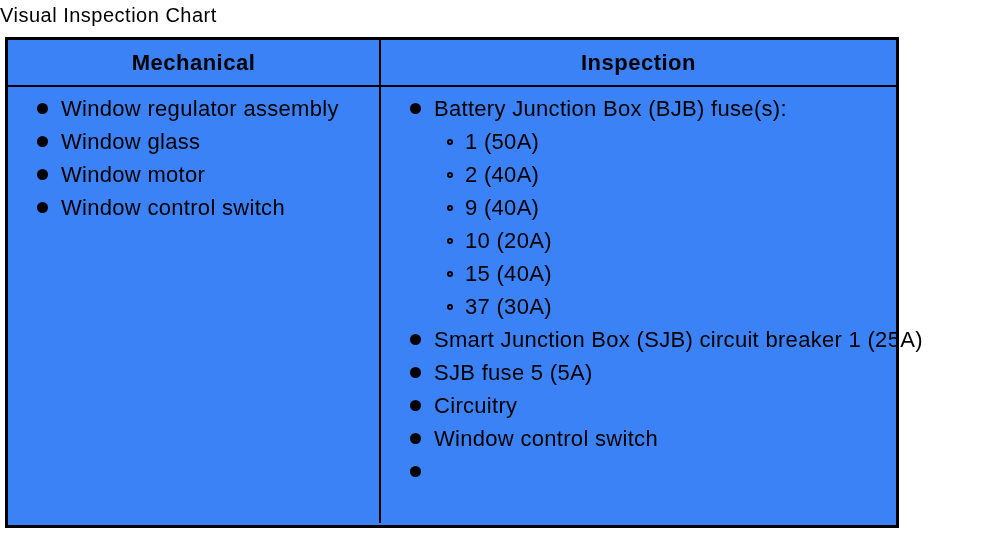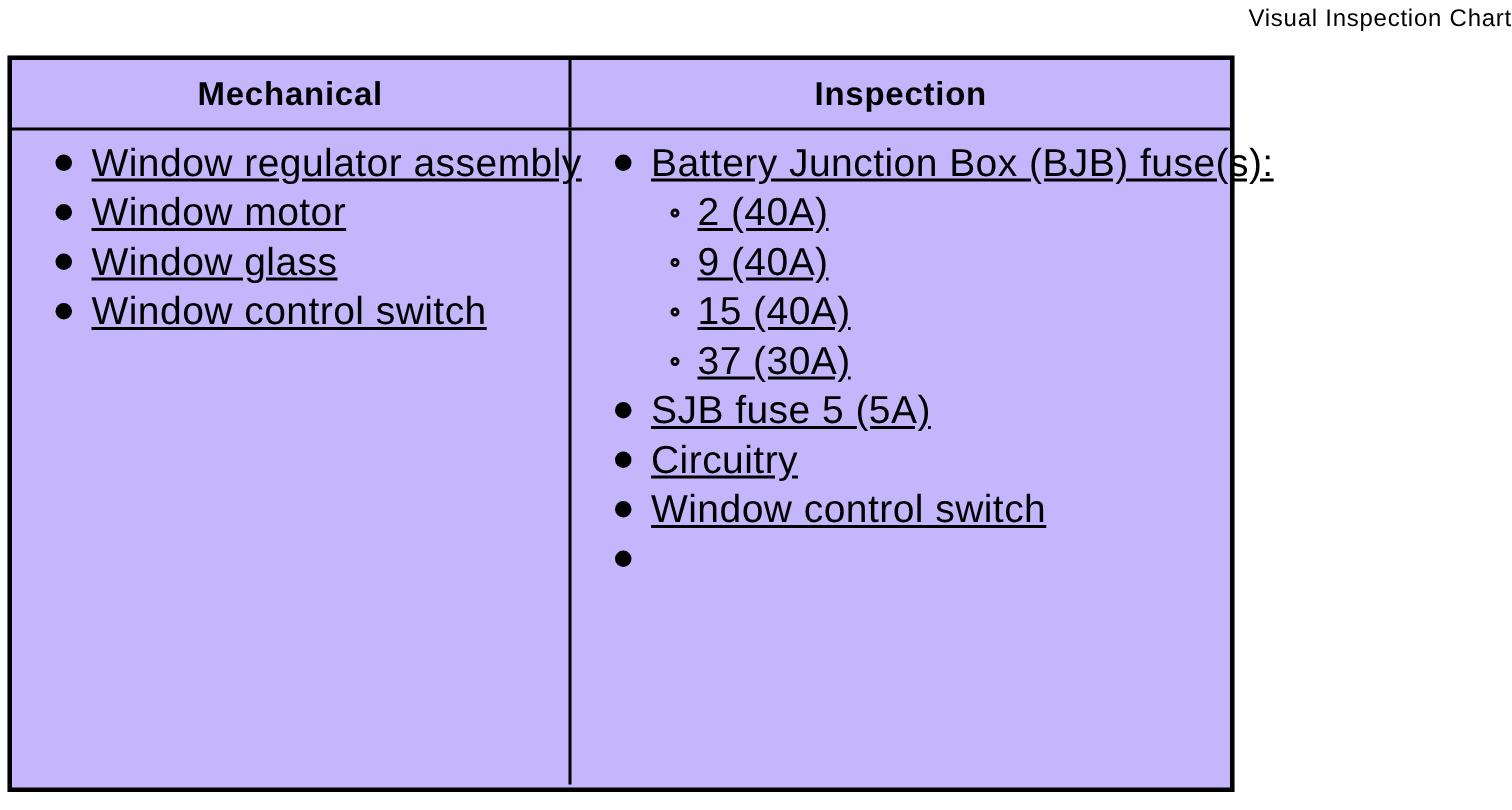--- a/index.html
+++ b/index.html
@@ -5,33 +5,33 @@
   * { box-sizing: border-box; }
   html, body {
     margin: 0; padding: 0;
     width: 1008px; height: 540px;
     background: #ffffff;
     color: #000000;
     font-family: "Liberation Sans", sans-serif;
     overflow: hidden;
   }
   .title {
-    text-align: right;
-    font-size: 16px;
+    text-align: left;
+    font-size: 20px;
     font-weight: 400;
     letter-spacing: 0.5px;
     padding-top: 4px;
     height: 37px;
   }
   .chart-table {
     margin-left: 5px;
-    width: 818px;
+    width: 894px;
     height: 491px;
     border: 3px solid #000;
-    background: #c4b5fd;
+    background: #3b82f6;
   }
   .header-row {
     display: grid;
     grid-template-columns: 373px 1fr;
     height: 47px;
     border-bottom: 2px solid #000;
   }
   .header-cell {
     display: flex;
     align-items: center;
@@ -49,24 +49,23 @@
   .body-cell.first { border-right: 2px solid #000; }
   .item-list {
     list-style: none;
     margin: 5px 0 0 0;
     padding: 0;
   }
   .item {
     display: flex;
     align-items: center;
     height: 33px;
-    font-size: 26px;
+    font-size: 22px;
     letter-spacing: 0.3px;
     white-space: nowrap;
-    text-decoration: underline;
   }
   .bullet {
     flex: none;
     width: 11px; height: 11px;
     border-radius: 50%;
     background: #000;
     margin-left: 29px;
     margin-right: 13px;
   }
   .item.sub .subbullet {
@@ -91,53 +90,65 @@
     </div>
     <div class="body-row">
       <div class="body-cell first" id="col-0">
           <ul class="item-list">
             <li class="item">
               <span class="bullet"></span>
               <span class="item-label">Window regulator assembly</span>
             </li>
             <li class="item">
               <span class="bullet"></span>
-              <span class="item-label">Window motor</span>
+              <span class="item-label">Window glass</span>
             </li>
             <li class="item">
               <span class="bullet"></span>
-              <span class="item-label">Window glass</span>
+              <span class="item-label">Window motor</span>
             </li>
             <li class="item">
               <span class="bullet"></span>
               <span class="item-label">Window control switch</span>
             </li>
           </ul>
         </div>
       <div class="body-cell" id="col-1">
           <ul class="item-list">
             <li class="item">
               <span class="bullet"></span>
               <span class="item-label">Battery Junction Box (BJB) fuse(s):</span>
             </li>
             <li class="item sub">
               <span class="subbullet"></span>
+              <span class="item-label">1 (50A)</span>
+            </li>
+            <li class="item sub">
+              <span class="subbullet"></span>
               <span class="item-label">2 (40A)</span>
             </li>
             <li class="item sub">
               <span class="subbullet"></span>
               <span class="item-label">9 (40A)</span>
             </li>
             <li class="item sub">
               <span class="subbullet"></span>
+              <span class="item-label">10 (20A)</span>
+            </li>
+            <li class="item sub">
+              <span class="subbullet"></span>
               <span class="item-label">15 (40A)</span>
             </li>
             <li class="item sub">
               <span class="subbullet"></span>
               <span class="item-label">37 (30A)</span>
+            </li>
+            <li class="item">
+              <span class="bullet"></span>
+              <span class="item-label">Smart Junction Box (SJB) circuit breaker 1 (25A)</span>
             </li>
             <li class="item">
               <span class="bullet"></span>
               <span class="item-label">SJB fuse 5 (5A)</span>
             </li>
             <li class="item">
               <span class="bullet"></span>
               <span class="item-label">Circuitry</span>
             </li>
             <li class="item">

